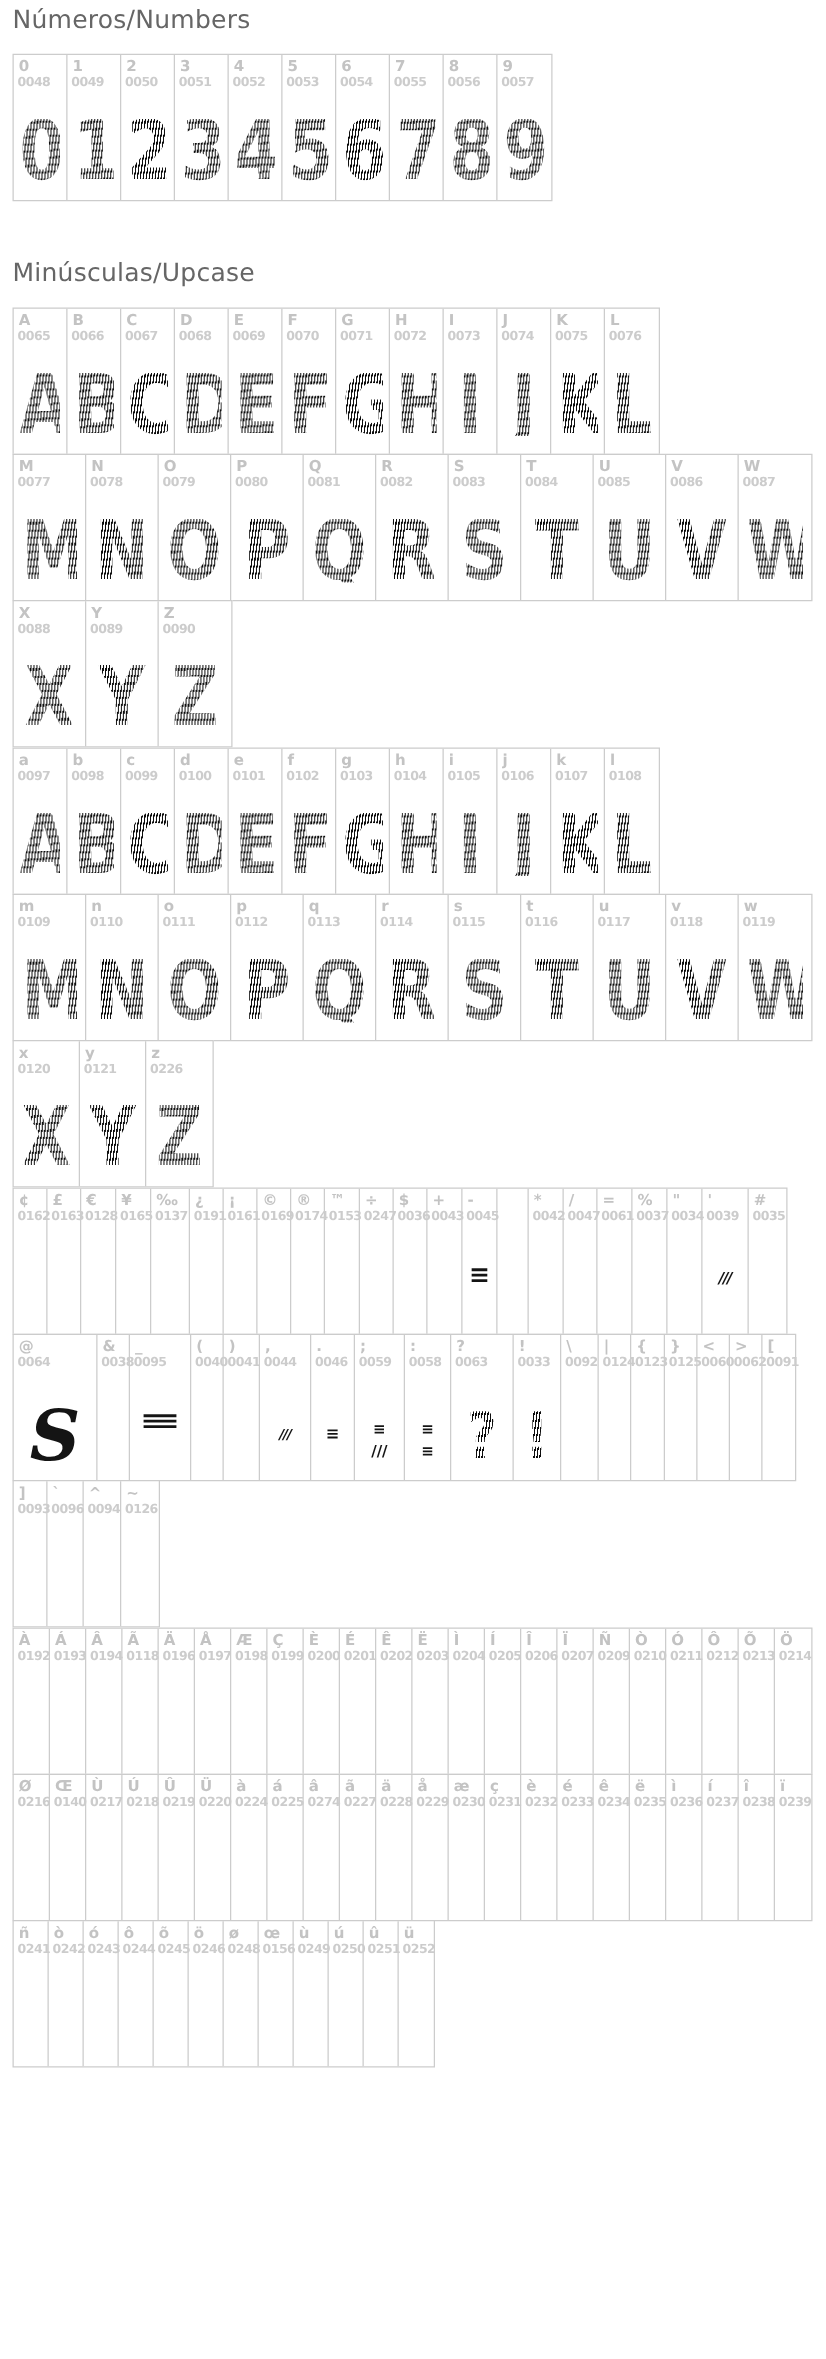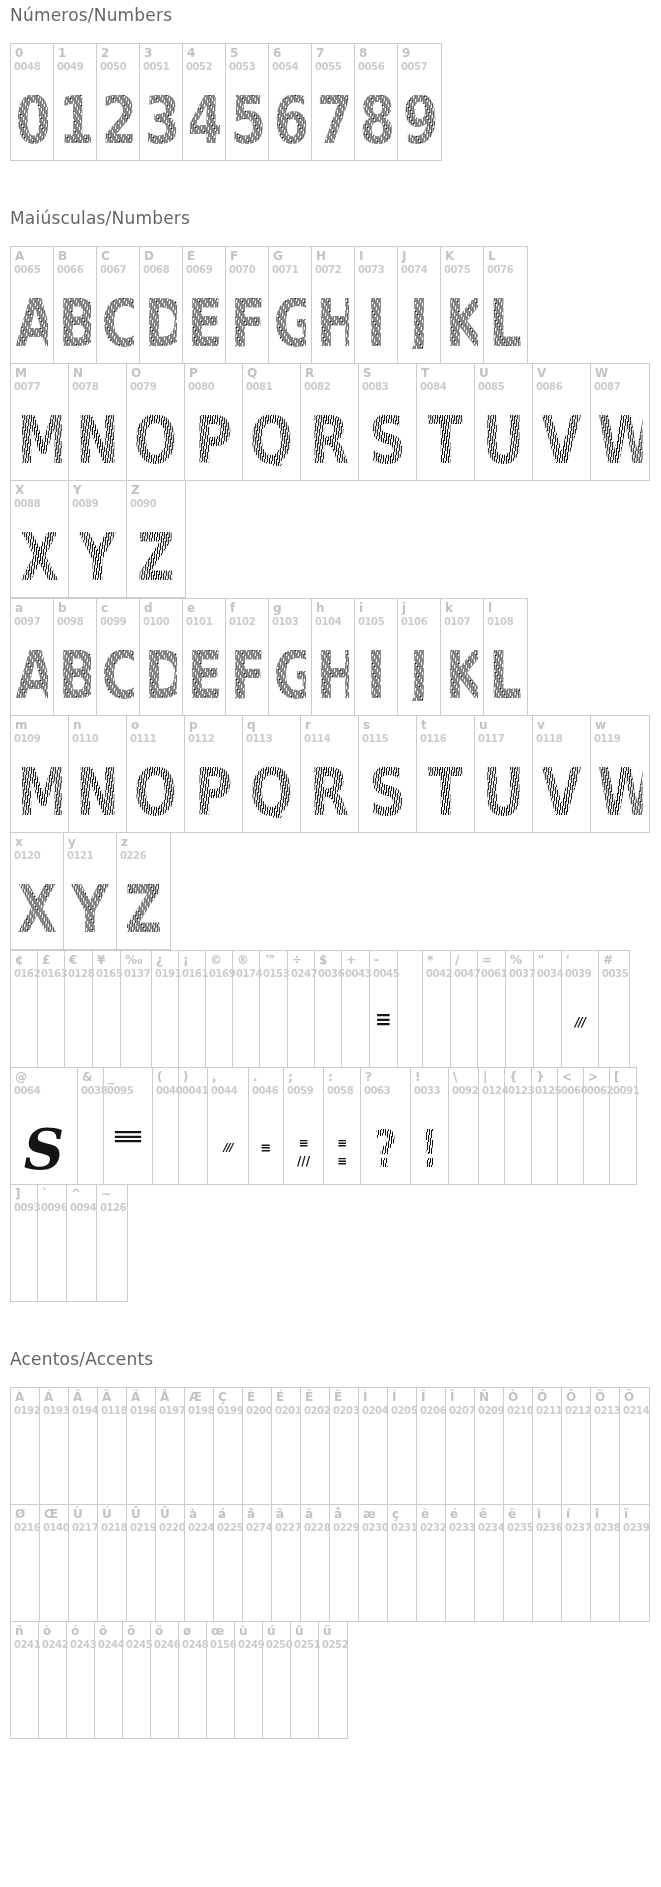--- a/index.html
+++ b/index.html
@@ -1,18 +1,18 @@
 <!DOCTYPE html>
 <html><head>
 <meta charset="utf-8">
 <style>
   html,body { margin:0; padding:0; background:#fff; }
   body { width:661px; font-family:"DejaVu Sans","Liberation Sans",sans-serif; -webkit-font-smoothing:antialiased; }
   #page { padding:6px 0 10px 10px; }
-  .section-title { font-size:17px; line-height:19px; color:#666; font-weight:400; margin:48px 0 18px 0; letter-spacing:0.2px; }
+  .section-title { font-size:20px; line-height:19px; color:#666; font-weight:400; margin:48px 0 18px 0; letter-spacing:0.2px; }
   #page .section:first-child .section-title { margin-top:0; }
   .char-row { display:flex; width:max-content; border:1px solid #ccc; margin-top:-1px; background:#fff; }
   .section .char-row.first { margin-top:0; }
   .char-cell { position:relative; height:116px; flex:none; box-sizing:border-box; border-right:1px solid #ccc; }
   .char-cell:last-child { border-right:none; }
   .cell-label { font-size:12px; font-weight:bold; color:#c3c3c3; padding:3px 0 0 4px; line-height:1.15; height:14px; white-space:nowrap; overflow:hidden; }
   .cell-code { font-size:10px; font-weight:bold; color:#ccc; padding-left:3px; line-height:1.2; letter-spacing:-0.4px; white-space:nowrap; }
   .cell-glyph { position:absolute; left:0; right:0; text-align:center; color:#141414; }
   .g-letter { bottom:14px; font-size:66px; line-height:0.78; font-weight:bold; transform:scaleX(.78); transform-origin:center bottom; }
   .g-med { font-size:52px; }
@@ -83,21 +83,21 @@
           <div class="cell-glyph g-letter striped">8</div>
         </div>
         <div class="char-cell" style="width: 43px;">
           <div class="cell-label">9</div>
           <div class="cell-code">0057</div>
           <div class="cell-glyph g-letter striped">9</div>
         </div>
       </div>
     </div>
     <div class="section">
-      <div class="section-title">Maiúsculas/Numbers</div>
+      <div class="section-title">Minúsculas/Upcase</div>
       <div class="char-row first">
         <div class="char-cell" style="width: 43px;">
           <div class="cell-label">A</div>
           <div class="cell-code">0065</div>
           <div class="cell-glyph g-letter striped">A</div>
         </div>
         <div class="char-cell" style="width: 43px;">
           <div class="cell-label">B</div>
           <div class="cell-code">0066</div>
           <div class="cell-glyph g-letter striped">B</div>
@@ -556,21 +556,20 @@
           <div class="cell-label">^</div>
           <div class="cell-code">0094</div>
         </div>
         <div class="char-cell" style="width: 30px;">
           <div class="cell-label">~</div>
           <div class="cell-code">0126</div>
         </div>
       </div>
     </div>
     <div class="section">
-      <div class="section-title">Acentos/Accents</div>
       <div class="char-row first">
         <div class="char-cell" style="width: 29px;">
           <div class="cell-label">À</div>
           <div class="cell-code">0192</div>
         </div>
         <div class="char-cell" style="width: 29px;">
           <div class="cell-label">Á</div>
           <div class="cell-code">0193</div>
         </div>
         <div class="char-cell" style="width: 29px;">

